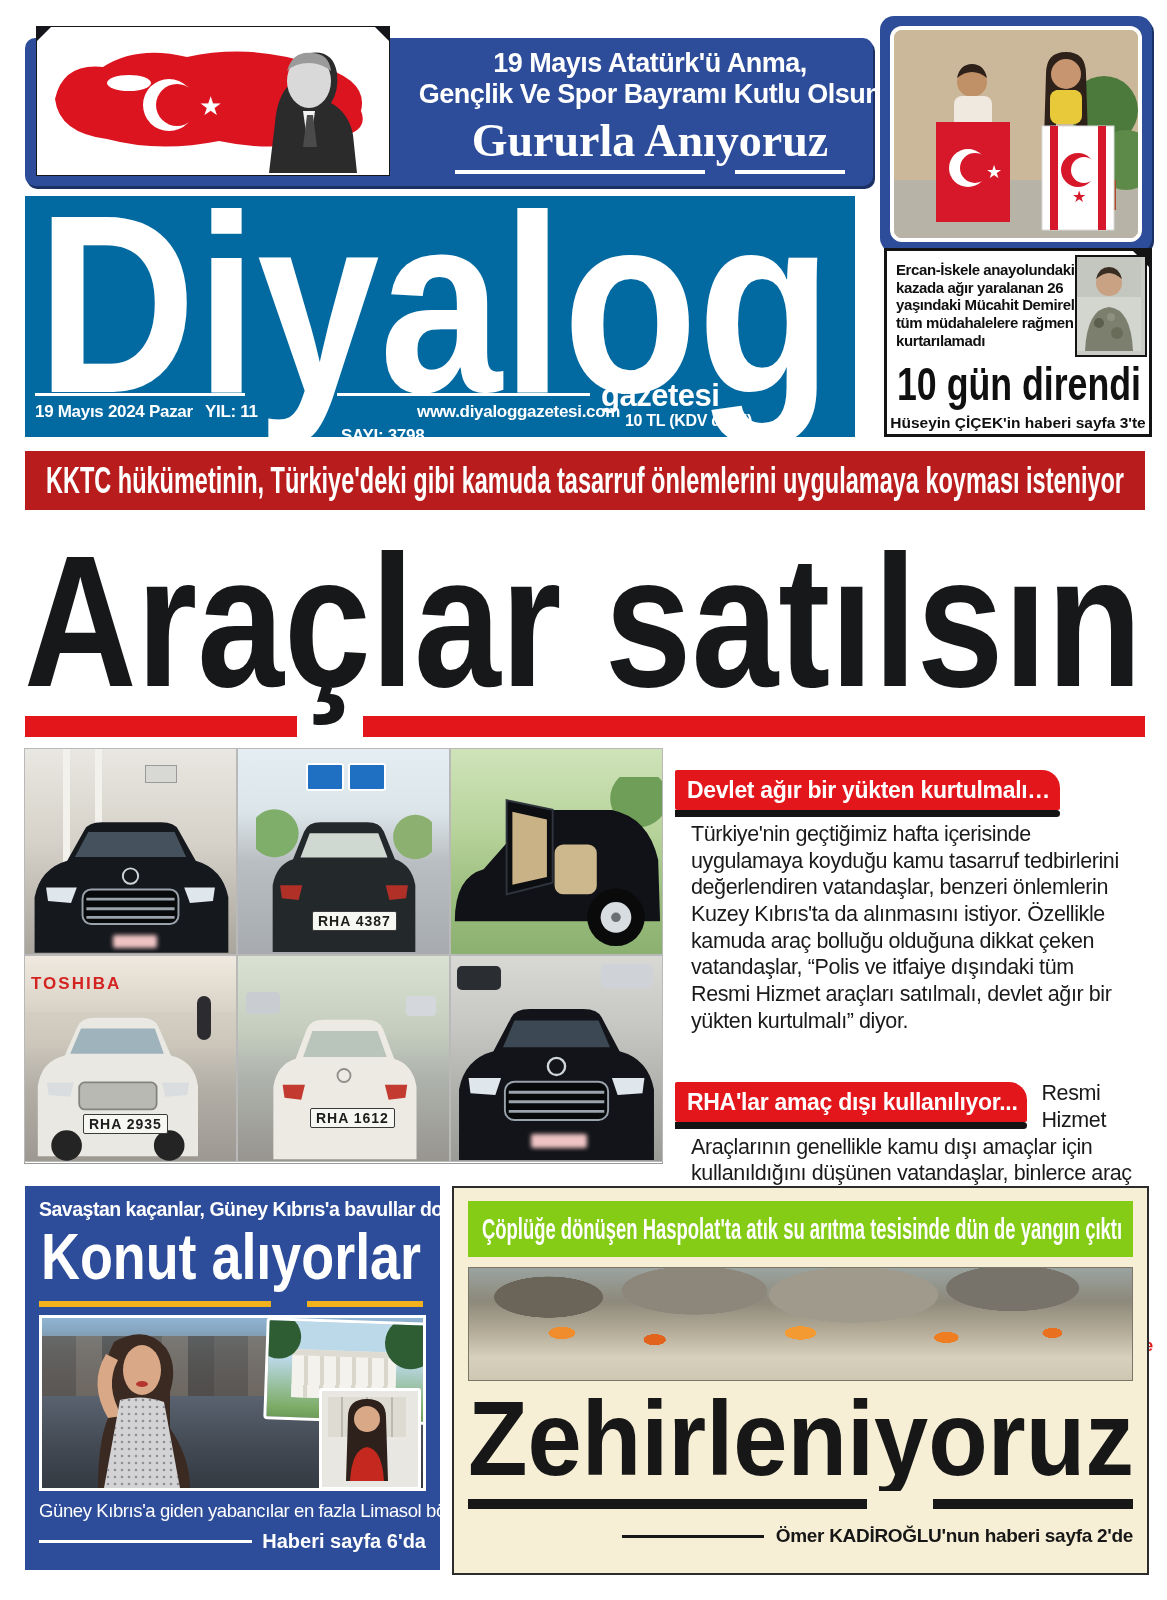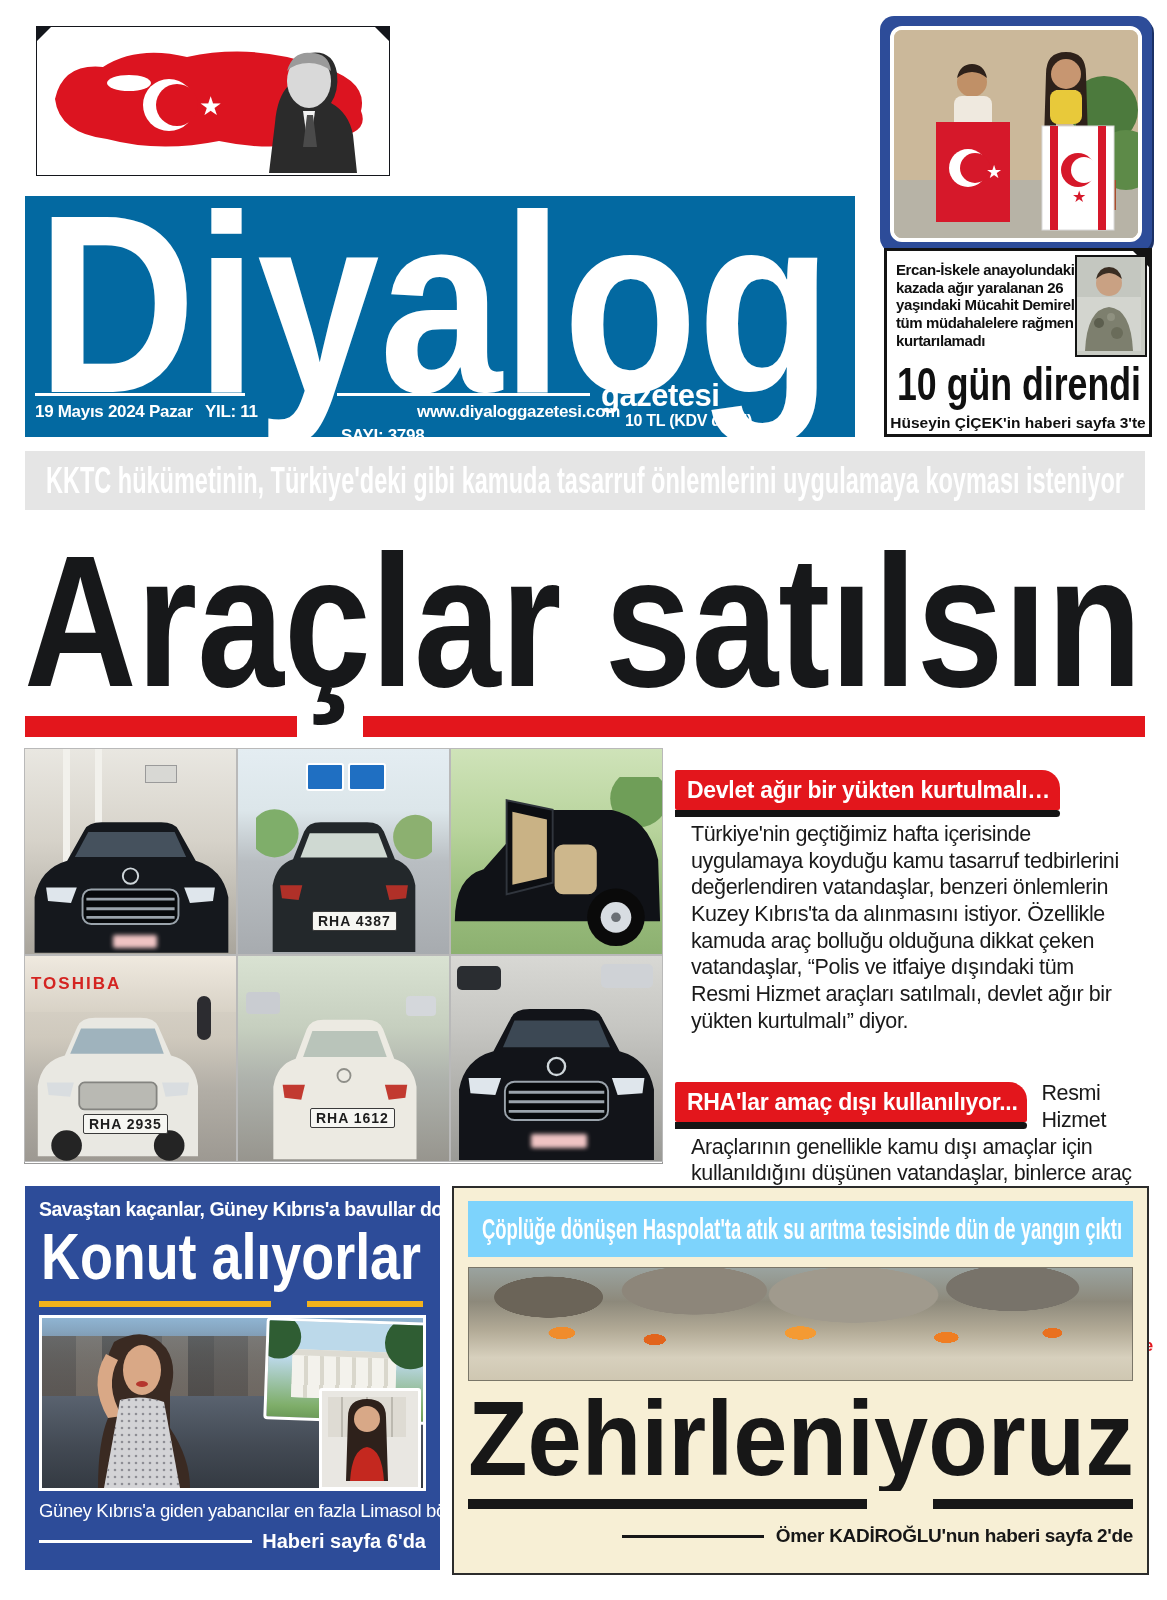--- a/index.html
+++ b/index.html
@@ -36,21 +36,21 @@
   .sidebox{left:884px;top:248px;width:268px;height:189px;background:#fff;border:3px solid #141414;box-sizing:border-box;}
   .sidebox .ear{position:absolute;top:-3px;right:-3px;width:0;height:0;
      border-style:solid;border-width:0 22px 22px 0;border-color:transparent #141414 transparent transparent;}
   .side-intro{position:absolute;left:9px;top:10px;width:180px;font-size:15px;font-weight:bold;
      line-height:1.18;letter-spacing:-0.4px;color:#101010;}
   .side-photo{position:absolute;left:190px;top:6px;width:68px;height:98px;overflow:hidden;background:#c9ccc4;
      outline:2px solid #141414;}
   .side-byline{position:absolute;left:0;top:163px;width:100%;text-align:center;font-weight:bold;font-size:15.5px;color:#101010;}
 
   
-  .kickerbar{left:25px;top:451px;width:1120px;height:59px;background:#e5e5e5;}
+  .kickerbar{left:25px;top:451px;width:1120px;height:59px;background:#b91c1c;}
 
   
   .mainhl{left:20px;top:518px;width:1130px;height:205px;overflow:visible;z-index:3;}
   .redbar{top:716px;height:21px;background:#e3161c;z-index:1;}
   .rb1{left:25px;width:272px;} .rb2{left:363px;width:782px;}
 
   
   .collage{left:25px;top:749px;width:637px;height:414px;display:grid;
      grid-template-columns:211px 211px 211px;grid-template-rows:205px 205px;gap:2px;background:#fff;
      outline:1px solid #9a9a9a;}
@@ -101,21 +101,21 @@
   .woman2{position:absolute;right:2px;bottom:-2px;width:96px;height:96px;border:3px solid #fff;border-radius:3px;
      overflow:hidden;background:#e9e7e2;}
   .bp-caption{color:#fff;font-size:18.5px;letter-spacing:-0.4px;margin-top:9px;text-align:center;white-space:nowrap;}
   .bp-byline{display:flex;align-items:center;gap:10px;margin-top:8px;}
   .bp-byline .rule{flex:1;height:2.5px;background:#fff;}
   .bp-byline .txt{color:#fff;font-weight:bold;font-size:20px;}
 
   
   .creampanel{left:452px;top:1186px;width:697px;height:389px;background:#f7efd5;border:2px solid #2c2c2c;
      box-sizing:border-box;padding:13px 14px;}
-  .cp-bar{height:56px;background:#7dd3fc;}
+  .cp-bar{height:56px;background:#84cc16;}
   .firephoto{height:112px;margin-top:10px;border:1px solid #7a7668;
      background:
        radial-gradient(90px 34px at 12% 26%,#6b6458 0 60%,transparent 61%),
        radial-gradient(120px 40px at 34% 20%,#8d867a 0 60%,transparent 61%),
        radial-gradient(140px 46px at 58% 24%,#a09a8d 0 60%,transparent 61%),
        radial-gradient(110px 38px at 82% 18%,#78736a 0 60%,transparent 61%),
        radial-gradient(24px 11px at 14% 58%,#f08c2c 0 55%,transparent 56%),
        radial-gradient(20px 10px at 28% 64%,#e2641c 0 55%,transparent 56%),
        radial-gradient(28px 12px at 50% 58%,#f49a33 0 55%,transparent 56%),
        radial-gradient(22px 10px at 72% 62%,#ef7d22 0 55%,transparent 56%),
@@ -129,20 +129,31 @@
   .cp-byline .sp{flex:1;}
   .cp-byline .txt{color:#171717;font-weight:bold;font-size:19px;letter-spacing:-0.3px;}
 
   svg text{font-family:"Liberation Sans","DejaVu Sans",sans-serif;font-weight:bold;}
 </style>
 </head>
 <body>
 
 <div class="page">
 
+  <div class="banner-left abs">
+    <div class="banner-text">
+      <div class="b1">19 Mayıs Atatürk'ü Anma,</div>
+      <div class="b1">Gençlik Ve Spor Bayramı Kutlu Olsun</div>
+      <div class="b3">Gururla Anıyoruz</div>
+      <div class="b3u">
+        <span class="seg s1"></span>
+          <span class="seg s2"></span>
+      </div>
+    </div>
+  </div>
 
   <div class="ataturk abs">
     <svg width="350" height="146" viewBox="0 0 350 146">
       <path d="M18 72 Q26 36 66 40 Q100 18 150 30 Q215 16 278 38 Q332 52 324 84 Q334 108 288 112 Q238 126 182 114 Q122 126 70 112 Q22 106 18 72 Z" fill="#dc1420"></path>
       <ellipse cx="92" cy="56" rx="22" ry="8" fill="#ffffff"></ellipse>
       <circle cx="132" cy="78" r="26" fill="#ffffff"></circle>
       <circle cx="140" cy="78" r="21" fill="#dc1420"></circle>
       <text x="162" y="88" font-size="26" fill="#ffffff">★</text>
       <g>
         <path d="M232 146 L238 96 Q240 70 252 58 Q250 30 272 26 Q296 22 300 46 Q302 64 294 76 Q312 86 316 108 L320 146 Z" fill="#2b2b2b"></path>

